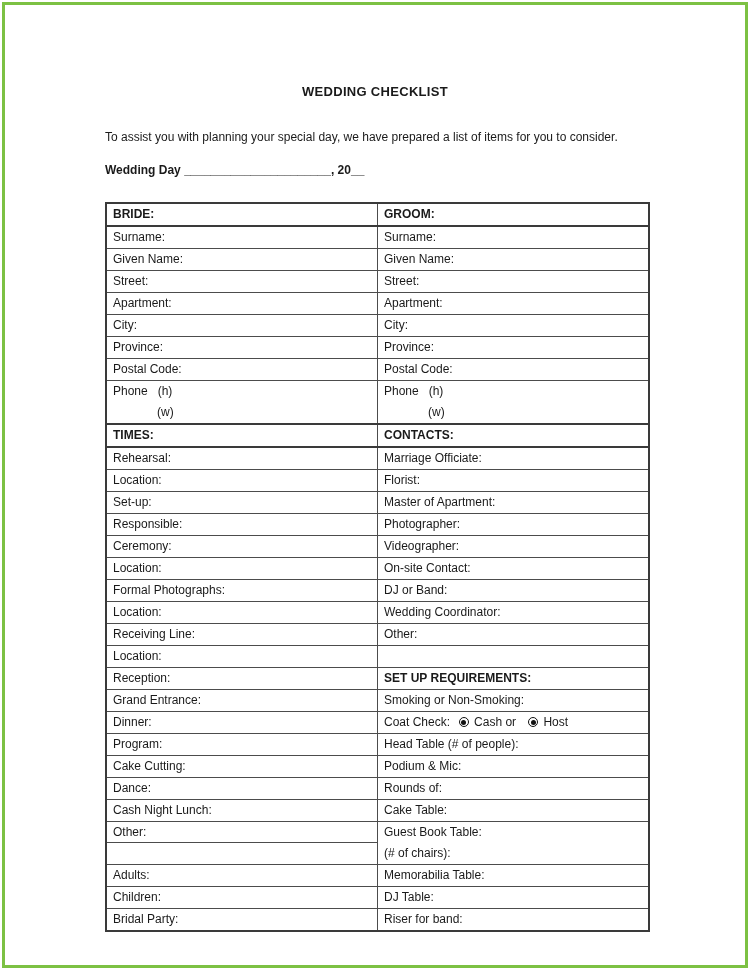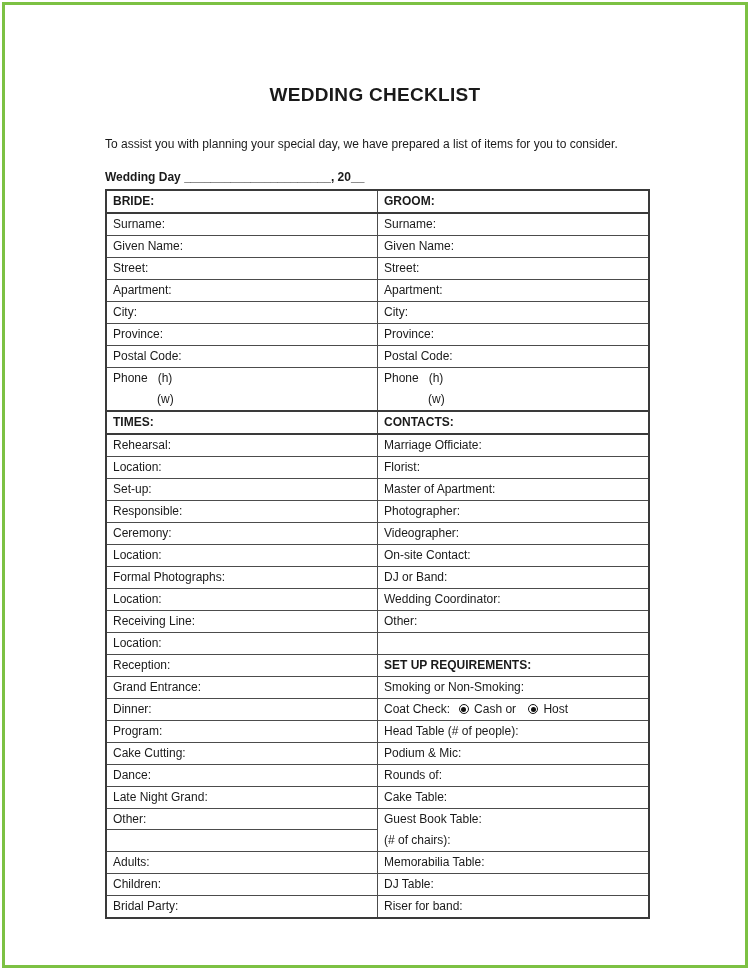--- a/index.html
+++ b/index.html
@@ -21,39 +21,39 @@
   }
   .content {
     position: absolute;
     left: 105px;
     top: 84px;
     width: 540px;
   }
   .page-title {
     text-align: center;
     font-weight: bold;
-    font-size: 19px;
+    font-size: 13px;
     letter-spacing: 0.3px;
   }
   .intro-text {
     margin-top: 31px;
     font-size: 12px;
     white-space: pre;
   }
   .wedding-day-line {
     margin-top: 19px;
     font-size: 12px;
     font-weight: bold;
     white-space: pre;
   }
   table.checklist {
     border-collapse: collapse;
     table-layout: fixed;
     width: 540px;
-    margin-top: 5px;
+    margin-top: 25px;
     border: 2px solid #3a3a3a;
   }
   td {
     width: 270px;
     border: 1px solid #4c4c4c;
     padding: 0;
     vertical-align: top;
     font-size: 12px;
   }
   .header-row td {
@@ -310,21 +310,21 @@
         <tr>
           <td>
             <div class="line">Dance:</div>
           </td>
           <td>
             <div class="line">Rounds of:</div>
           </td>
         </tr>
         <tr>
           <td>
-            <div class="line">Late Night Grand:</div>
+            <div class="line">Cash Night Lunch:</div>
           </td>
           <td>
             <div class="line">Cake Table:</div>
           </td>
         </tr>
         <tr>
           <td>
             <div class="line divided">Other:</div>
             <div class="line">&nbsp;</div>
           </td>

